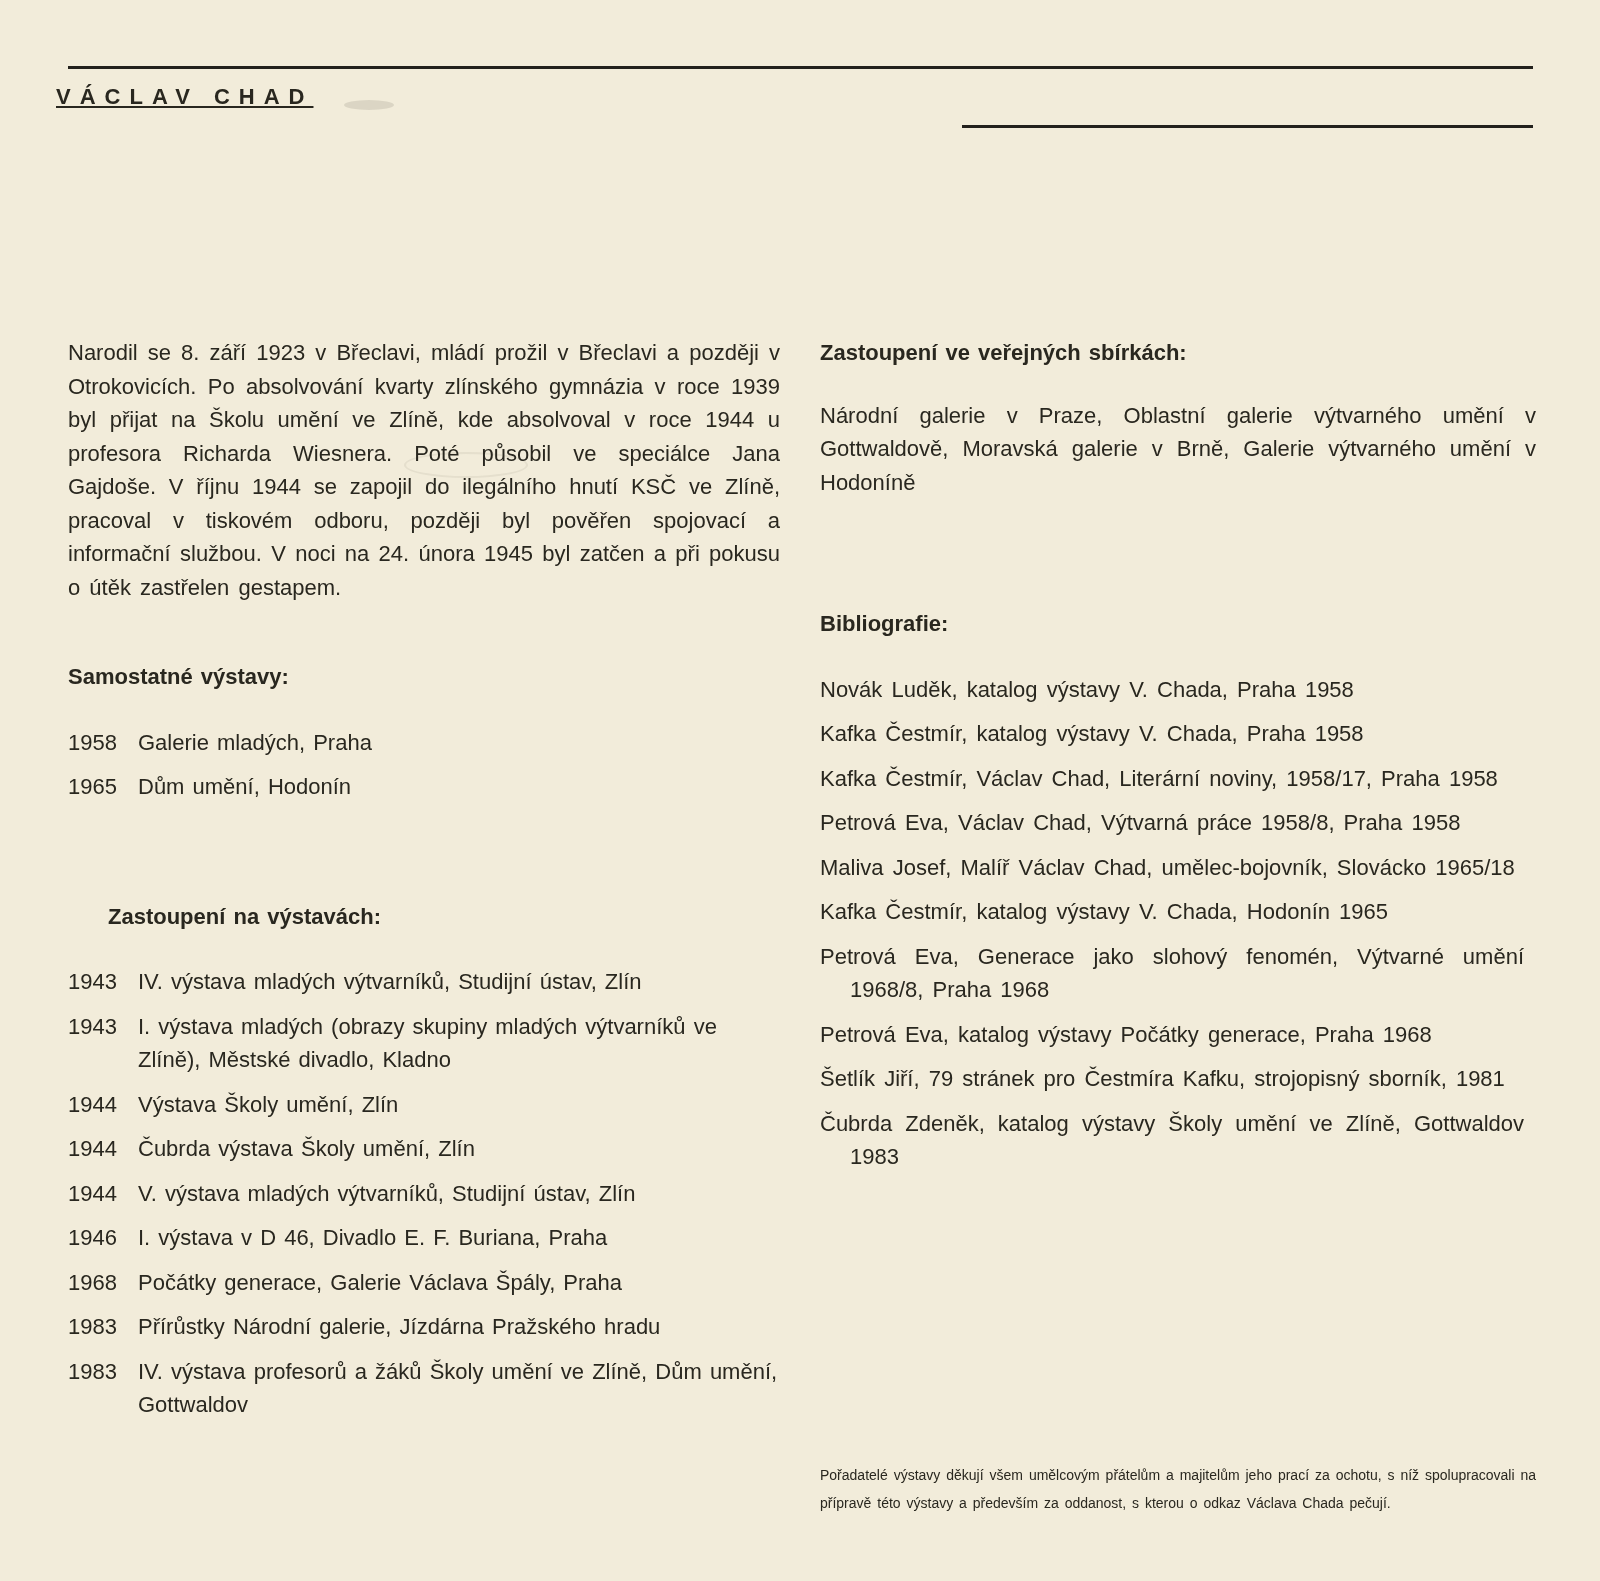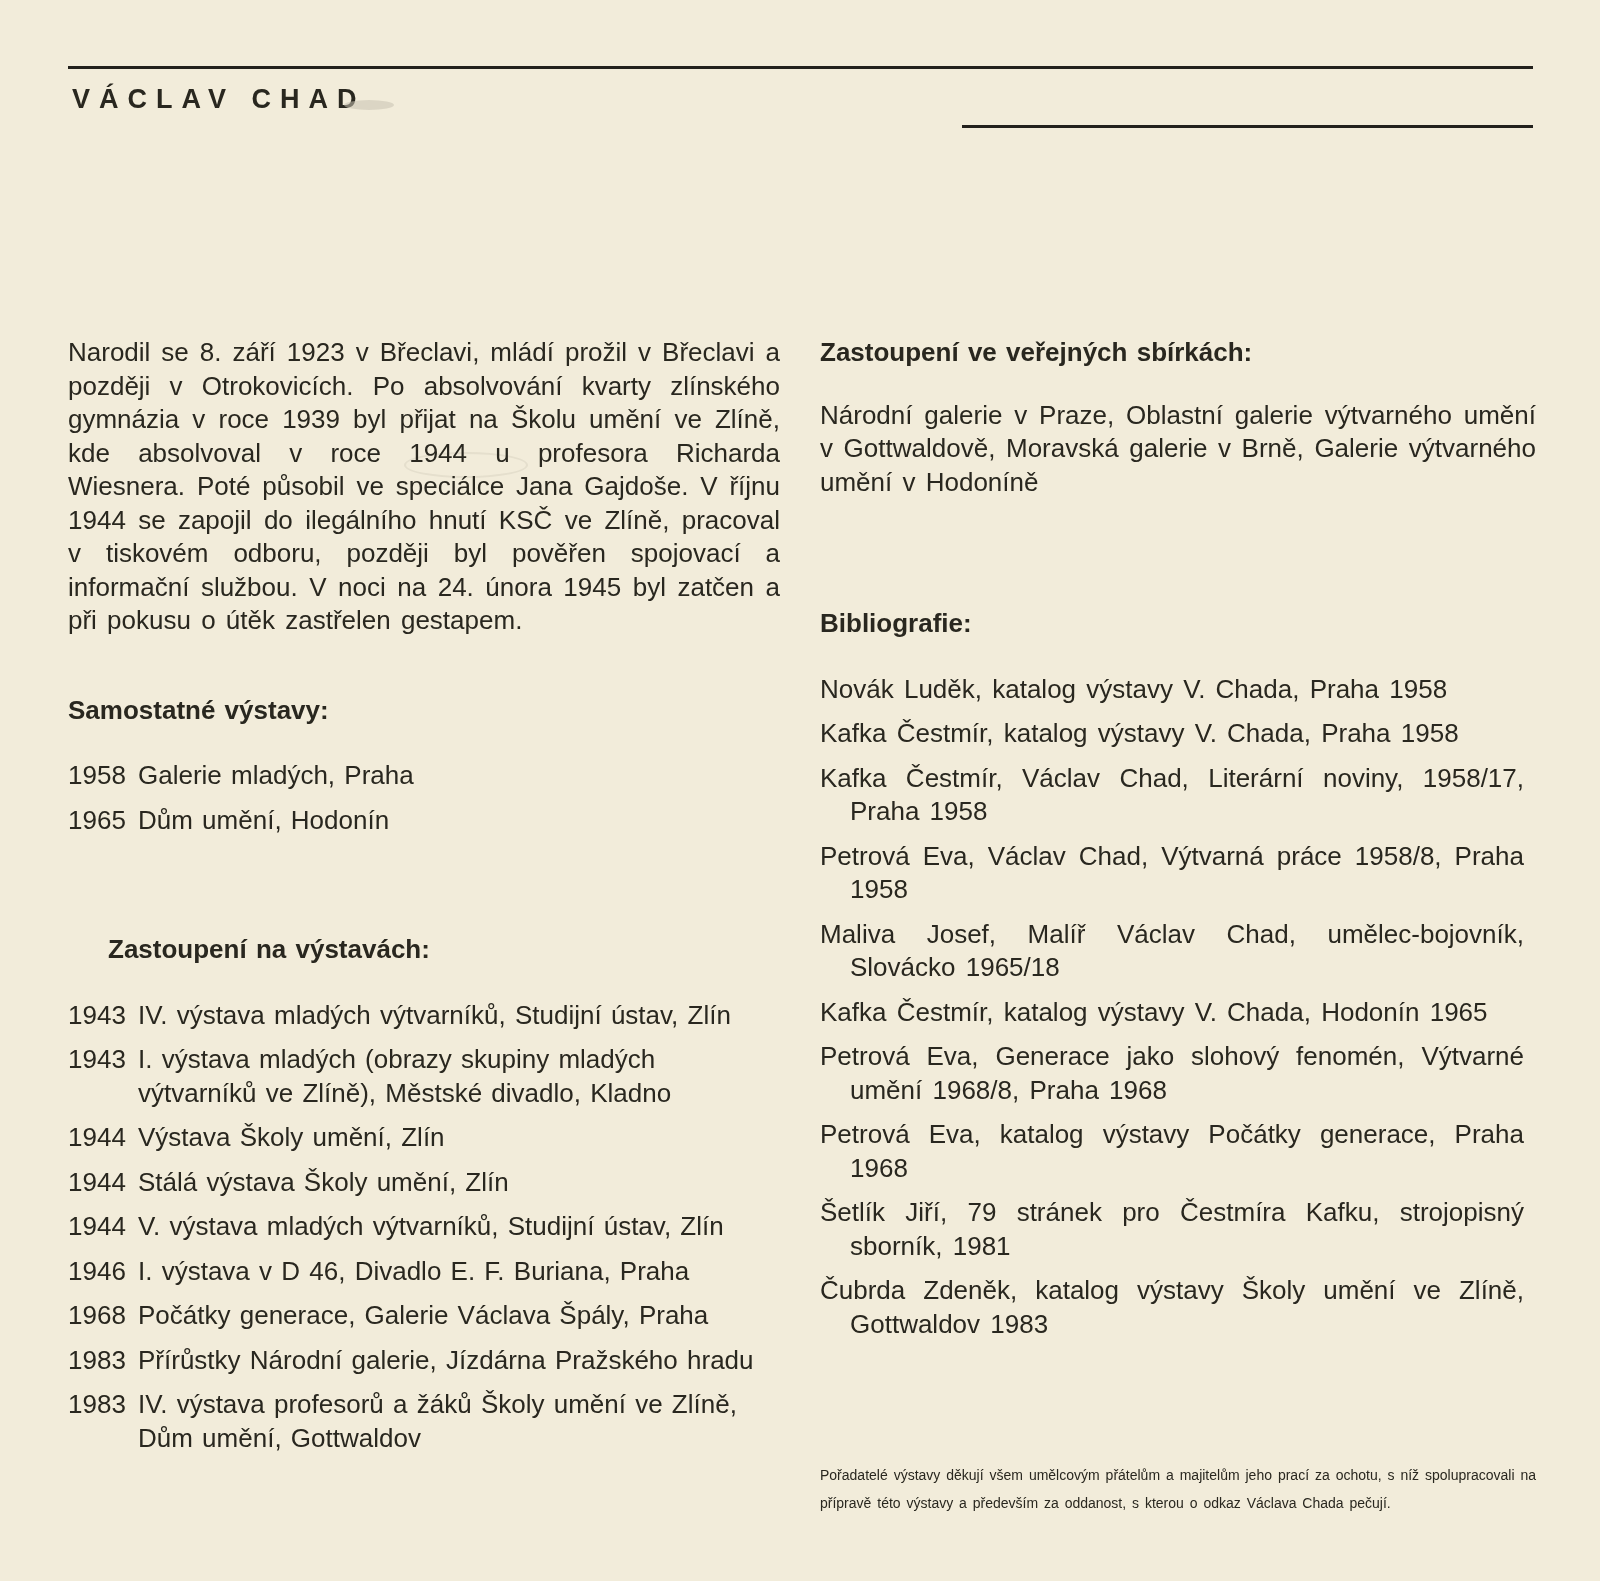--- a/index.html
+++ b/index.html
@@ -8,25 +8,26 @@
     width:1600px;height:1581px;
     background:#f2ecda;
     font-family:"Liberation Sans", sans-serif;
     color:#29271f;
     overflow:hidden;
   }
   .rule{position:absolute;background:#23211c;height:3px;}
   .rule-top{left:68px;width:1465px;top:66px;}
   .rule-title{left:962px;width:571px;top:125px;}
   .page-title{
-    position:absolute;left:72px;top:84px;
-    font-size:27px;font-weight:700;letter-spacing:9px;
+    position:absolute;left:56px;top:84px;
+    font-size:22px;font-weight:700;letter-spacing:9px;
     white-space:nowrap;
+    text-decoration:underline;
   }
-  .col{position:absolute;top:336px;font-size:26px;line-height:33.5px;}
+  .col{position:absolute;top:336px;font-size:22px;line-height:33.5px;}
   .col-left{left:68px;width:712px;}
   .col-right{left:820px;width:716px;}
   .para{text-align:justify;word-spacing:3px;margin:0;}
   .heading{font-weight:700;margin:0;word-spacing:2px;}
   .h-solo{margin-top:56px;}
   .h-group{margin-top:96px;margin-left:40px;}
   .h-collections{margin-top:0;}
   .h-biblio{margin-top:108px;}
   .list{margin-top:32px;}
   .row{display:flex;margin-bottom:11px;}
@@ -90,21 +91,21 @@
       <div class="row">
         <span class="year">1943</span>
         <span class="txt">I. výstava mladých (obrazy skupiny mladých výtvarníků ve Zlíně), Městské divadlo, Kladno</span>
       </div>
       <div class="row">
         <span class="year">1944</span>
         <span class="txt">Výstava Školy umění, Zlín</span>
       </div>
       <div class="row">
         <span class="year">1944</span>
-        <span class="txt">Stálá výstava Školy umění, Zlín</span>
+        <span class="txt">Čubrda výstava Školy umění, Zlín</span>
       </div>
       <div class="row">
         <span class="year">1944</span>
         <span class="txt">V. výstava mladých výtvarníků, Studijní ústav, Zlín</span>
       </div>
       <div class="row">
         <span class="year">1946</span>
         <span class="txt">I. výstava v D 46, Divadlo E. F. Buriana, Praha</span>
       </div>
       <div class="row">

